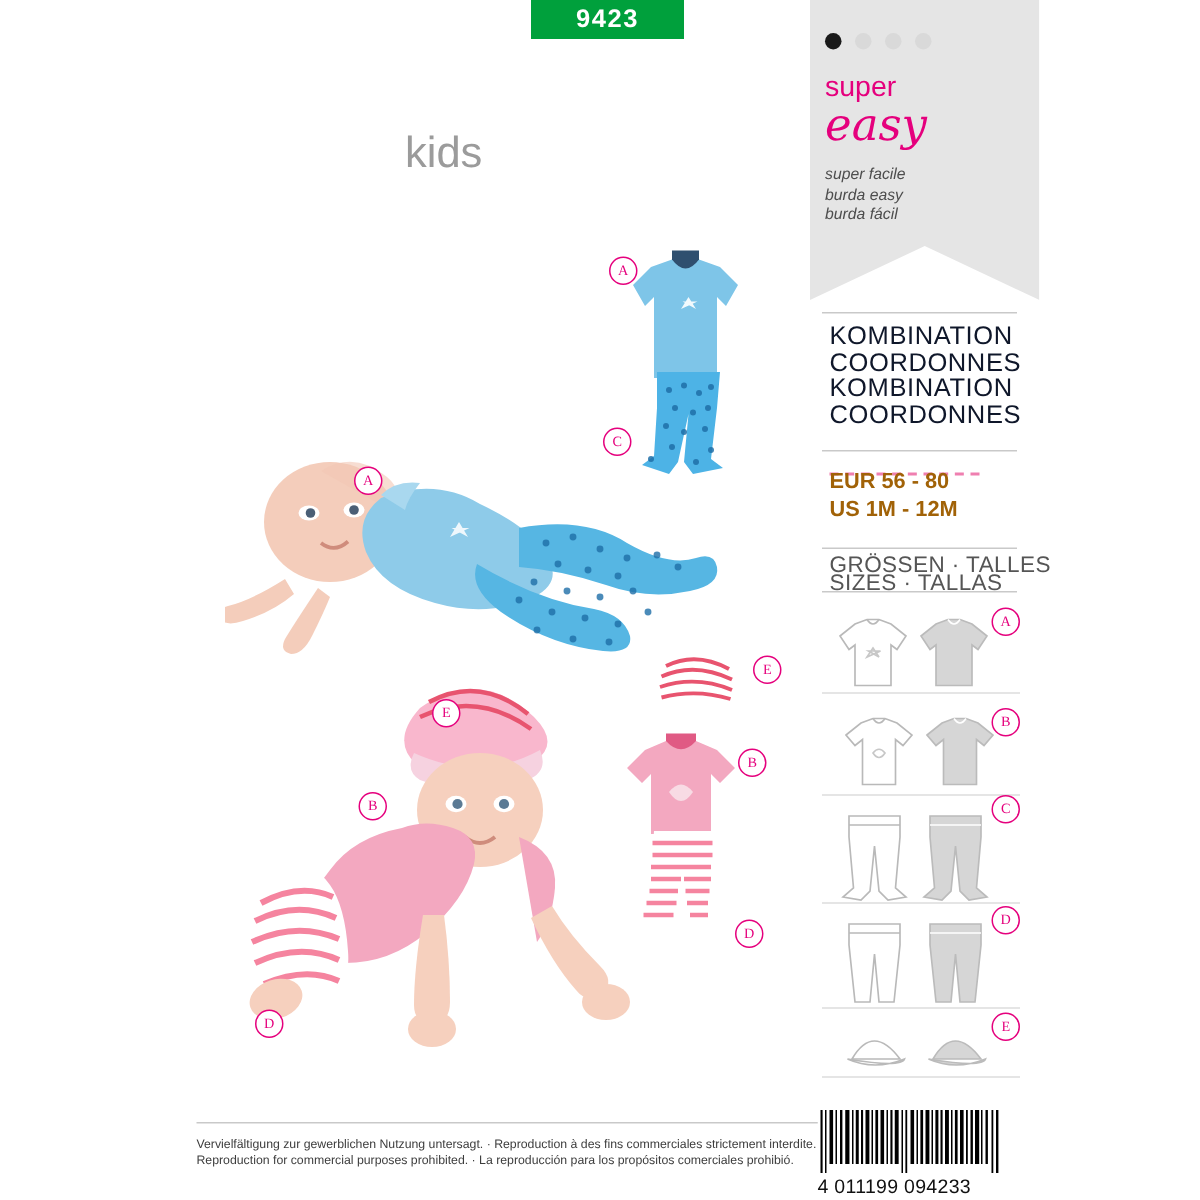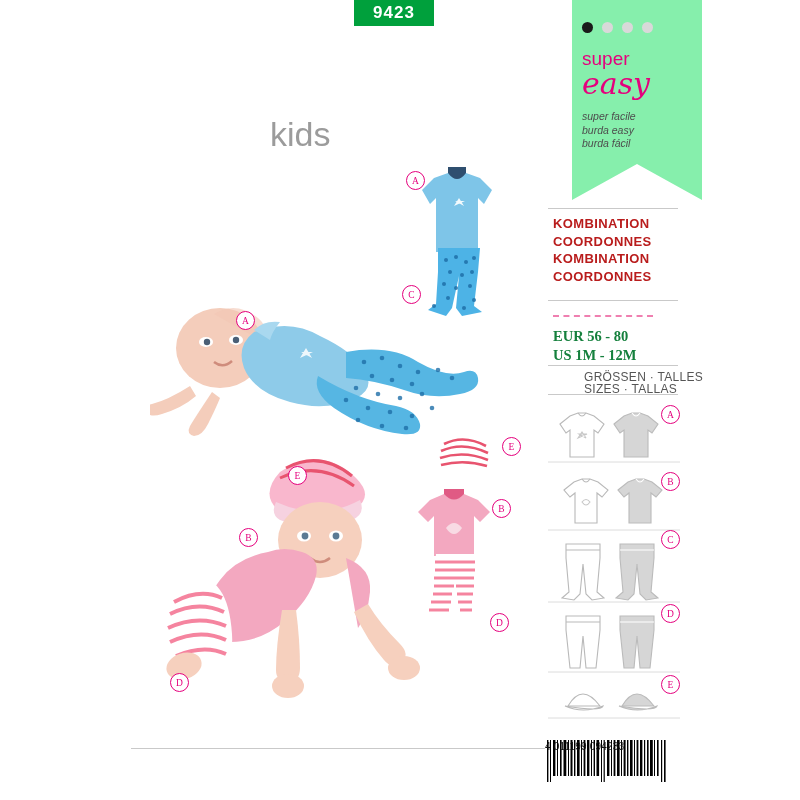--- a/index.html
+++ b/index.html
@@ -20,21 +20,21 @@
     width: 800px;
     height: 800px;
     background: #ffffff;
   }
 
   
   .pattern-number {
     position: absolute;
     left: 354px;
     top: 0px;
-    width: 80px;
+    width: 102px;
     height: 26px;
     background: #00a03c;
     color: #ffffff;
     font-size: 17px;
     font-weight: bold;
     letter-spacing: 1px;
     display: flex;
     align-items: center;
     justify-content: center;
   }
@@ -53,34 +53,33 @@
     font-weight: bold;
     color: #e5007d;
     letter-spacing: -3px;
     line-height: 78px;
     margin: 0;
   }
   .logo-kids {
     position: absolute;
     left: 142px;
     top: 72px;
-    font-size: 34px;
+    font-size: 29px;
     color: #9b9b9b;
     font-weight: normal;
-    margin-top: 29px;
   }
 
   
   .banner {
     position: absolute;
-    left: 572px;
+    left: 540px;
     top: 0px;
-    width: 130px;
+    width: 153px;
     height: 200px;
-    background: #86efac;
+    background: #e5e5e5;
     clip-path: polygon(0 0, 100% 0, 100% 100%, 50% 82%, 0 100%);
   }
   .banner-dots {
     position: absolute;
     left: 10px;
     top: 22px;
     display: flex;
     gap: 9px;
   }
   .dot {
@@ -122,49 +121,48 @@
     background: #c9c9c9;
     height: 1px;
   }
   .info-col {
     position: absolute;
     left: 553px;
     top: 215px;
     width: 120px;
   }
   .kombi {
-    font-size: 13px;
+    font-size: 17px;
     line-height: 17.5px;
-    color: #b91c1c;
-    font-weight: bold;
+    color: #0f172a;
+    font-weight: normal;
     letter-spacing: .4px;
   }
   .dash-line {
     position: absolute;
     left: 553px;
     top: 315px;
     width: 100px;
     border-top: 2px dashed #ef7fb0;
     height: 0;
   }
   .sizes {
     position: absolute;
     left: 553px;
-    top: 327px;
+    top: 312px;
     font-size: 14.5px;
     font-weight: bold;
     line-height: 19px;
-    color: #15803d;
-    font-family: Liberation Serif, serif;
+    color: #a16207;
   }
   .sizes-sub {
     position: absolute;
-    left: 584px;
+    left: 553px;
     top: 371px;
-    font-size: 12px;
+    font-size: 15px;
     line-height: 12px;
     color: #555;
     letter-spacing: .3px;
   }
 
   
   .badge {
     position: absolute;
     width: 17px;
     height: 17px;
@@ -195,23 +193,23 @@
   .barcode {
     position: absolute;
     left: 545px;
     top: 740px;
     width: 124px;
     height: 42px;
   }
   .barcode-num {
     position: absolute;
     left: 545px;
-    top: 741px;
+    top: 783px;
     width: 130px;
-    font-size: 10px;
+    font-size: 13px;
     letter-spacing: .2px;
     color: #111;
   }
 </style>
 </head>
 <body>
 
 <div class="page">
 
   <div class="pattern-number">9423</div>
@@ -461,20 +459,24 @@
   <div class="badge" style="left:236px; top:311px;">A</div>
   <div class="badge" style="left:502px; top:437px;">E</div>
   <div class="badge" style="left:288px; top:466px;">E</div>
   <div class="badge" style="left:492px; top:499px;">B</div>
   <div class="badge" style="left:239px; top:528px;">B</div>
   <div class="badge" style="left:490px; top:613px;">D</div>
   <div class="badge" style="left:170px; top:673px;">D</div>
 
   <div class="sep-line" style="left:131px; top:748px; width:420px;"></div>
 
+  <div class="footer-text">
+    <div>Vervielfältigung zur gewerblichen Nutzung untersagt. · Reproduction à des fins commerciales strictement interdite.</div>
+    <div>Reproduction for commercial purposes prohibited. · La reproducción para los propósitos comerciales prohibió.</div>
+  </div>
 
   <svg class="barcode" viewBox="0 0 124 42" preserveAspectRatio="none">
     <rect x="0" y="0" width="124" height="42" fill="#ffffff"></rect>
     <g fill="#000">
       <rect x="2" y="0" width="1.4" height="42"></rect>
         <rect x="5" y="0" width="1" height="42"></rect>
       <rect x="8" y="0" width="2.4" height="36"></rect>
         <rect x="12" y="0" width="1" height="36"></rect>
       <rect x="15" y="0" width="1.6" height="36"></rect>
         <rect x="18.5" y="0" width="2.8" height="36"></rect>

